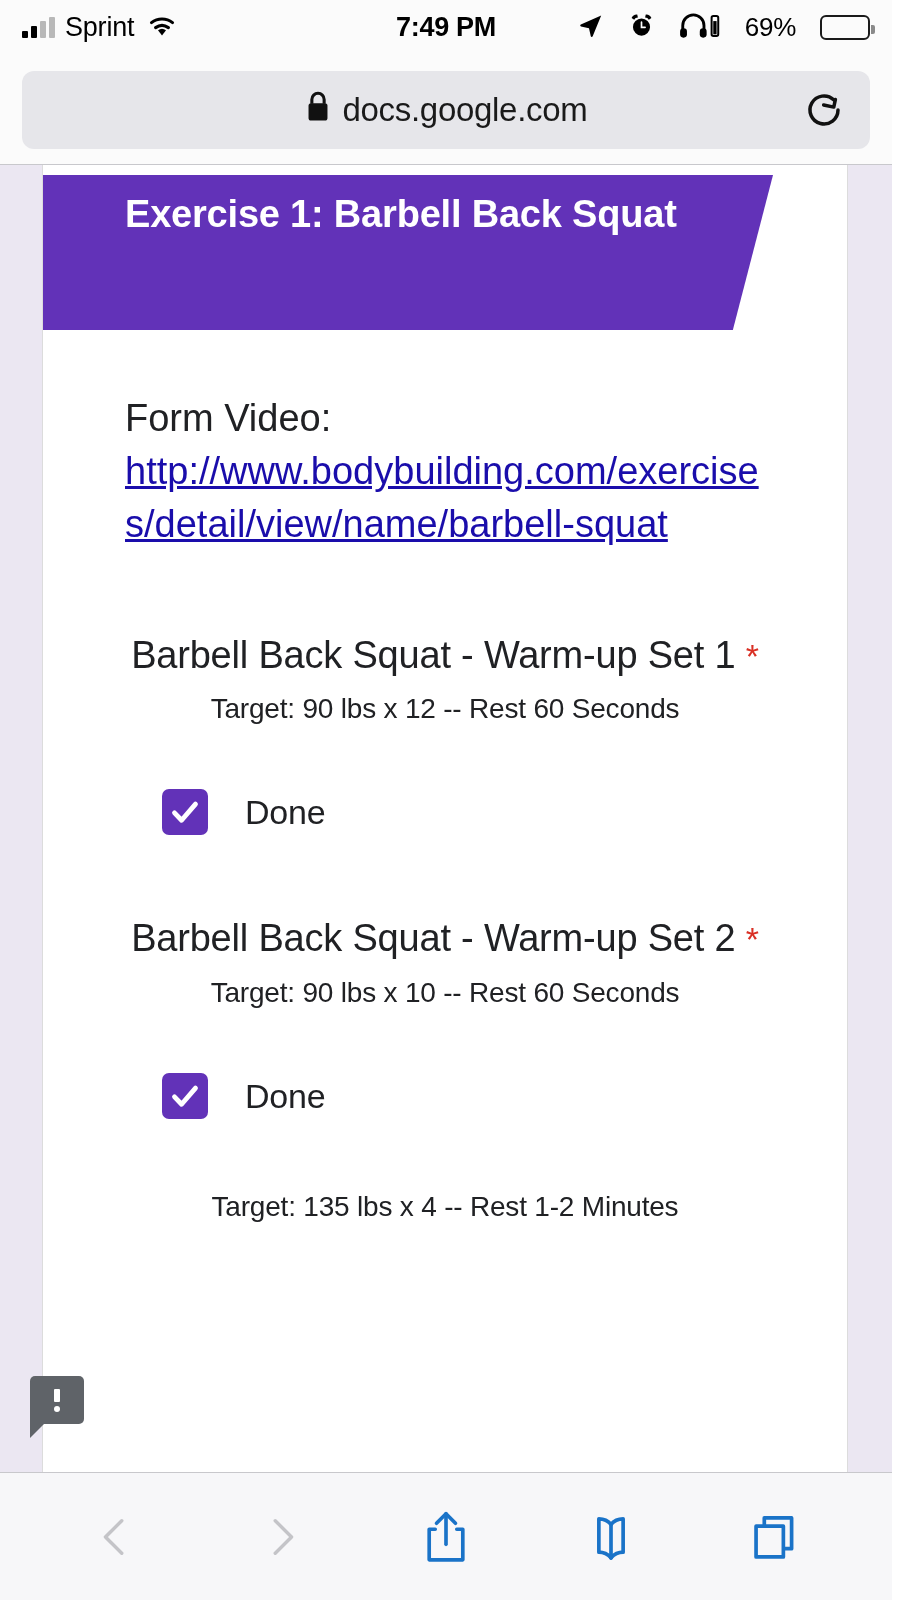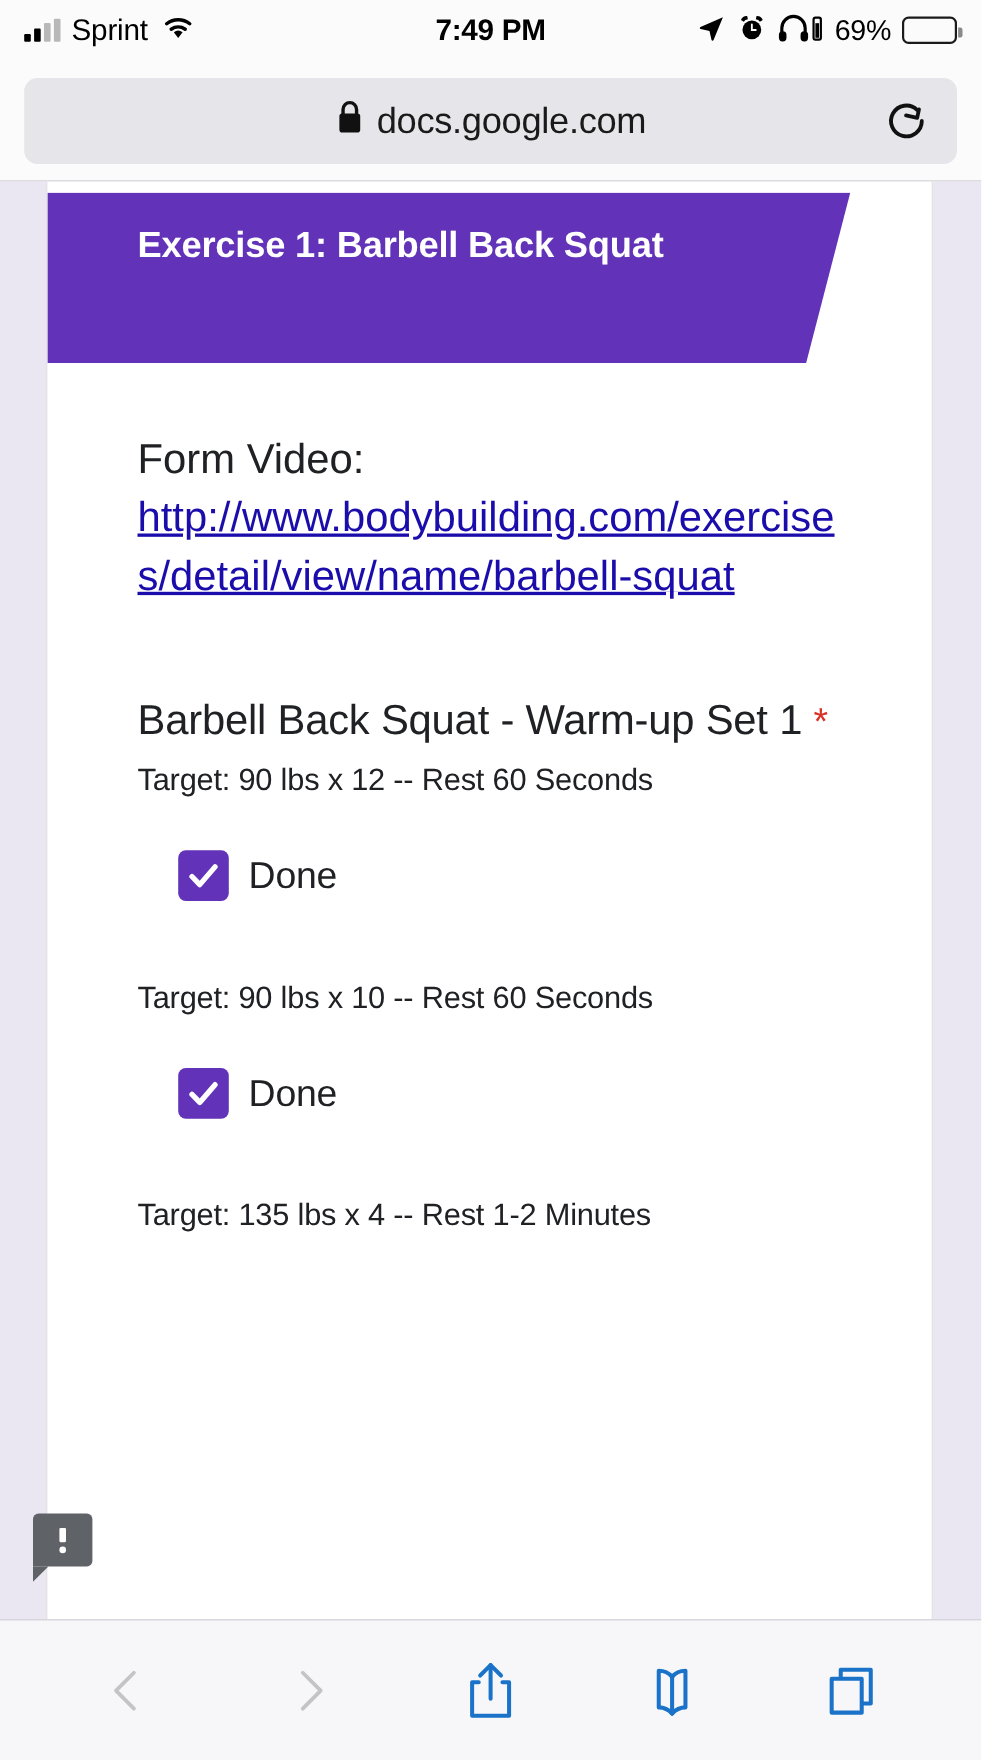--- a/index.html
+++ b/index.html
@@ -44,21 +44,21 @@
     text-align: center;
     font-size: 27px;
     font-weight: 600;
     letter-spacing: -0.3px;
     pointer-events: none;
   }
   .sb-right {
     margin-left: auto;
     display: flex;
     align-items: center;
-    gap: 10px;
+    gap: 24px;
   }
   .batt-pct { font-size: 26px; letter-spacing: -0.3px; }
   .batt-shell {
     width: 50px; height: 25px;
     border: 2px solid #1a1a1a;
     border-radius: 6px;
     padding: 2px;
     position: relative;
   }
   .batt-shell::after {
@@ -127,62 +127,62 @@
   .ribbon-shape {
     position: absolute;
     inset: 0;
     background: #6232b8;
     width: 730px;
     clip-path: polygon(0 0, 100% 0, 94.5% 100%, 0 100%);
   }
   .ribbon-title {
     position: relative;
     color: #fff;
-    font-size: 33px;
+    font-size: 38px;
     font-weight: bold;
     line-height: 1.45;
-    padding: 24px 40px 0 82px;
+    padding: 12px 40px 0 82px;
     letter-spacing: -0.2px;
   }
 
   .body-pad { padding: 0 82px; }
 
   .form-video-block {
     margin-top: 62px;
     font-size: 38px;
     line-height: 1.4;
     color: #202124;
   }
   .link {
     color: #1a0dab;
     text-decoration: underline;
     word-break: break-all;
     display: block;
   }
 
-  .question { margin-top: 72px; }
+  .question { margin-top: 72px; text-align: center; }
   .q-title {
     font-size: 38px;
     line-height: 1.68;
     color: #202124;
     font-weight: 400;
     letter-spacing: -0.2px;
   }
   .req-star { color: #d93025; font-size: 34px; }
   .q-sub {
     font-size: 28px;
     color: #202124;
     margin-top: 6px;
     letter-spacing: -0.2px;
   }
   .check-row {
     display: flex;
     align-items: center;
-    gap: 18px;
-    margin-top: 48px;
+    gap: 37px;
+    margin-top: 64px;
     padding-left: 37px;
   }
   .checkbox {
     width: 46px; height: 46px;
     border-radius: 7px;
     background: #6232b8;
     display: flex;
     align-items: center;
     justify-content: center;
     flex: 0 0 46px;
@@ -332,20 +332,24 @@
             <span class="checkbox">
               <svg width="34" height="34" viewBox="0 0 24 24">
                 <path d="M4.6 12.6l5 5.2 9.8-11.4" stroke="#fff" stroke-width="3.4" fill="none" stroke-linecap="round" stroke-linejoin="round"></path>
               </svg>
             </span>
             <span class="check-label">Done</span>
           </div>
         </div>
 
         <div class="question">
+          <div class="q-title">
+            <span>Barbell Back Squat - Warm-up Set 2</span>
+            <span class="req-star">*</span>
+          </div>
           <div class="q-sub">Target: 90 lbs x 10 -- Rest 60 Seconds</div>
           <div class="check-row">
             <span class="checkbox">
               <svg width="34" height="34" viewBox="0 0 24 24">
                 <path d="M4.6 12.6l5 5.2 9.8-11.4" stroke="#fff" stroke-width="3.4" fill="none" stroke-linecap="round" stroke-linejoin="round"></path>
               </svg>
             </span>
             <span class="check-label">Done</span>
           </div>
         </div>

